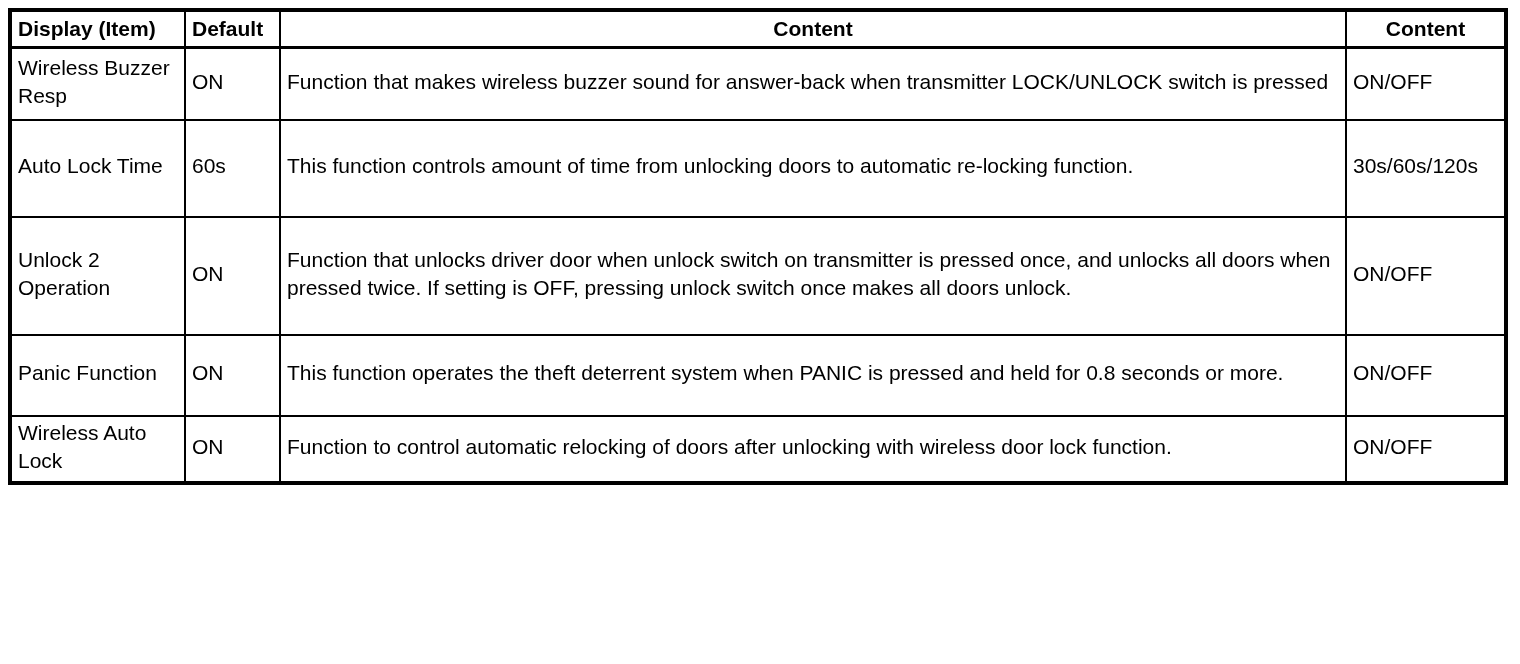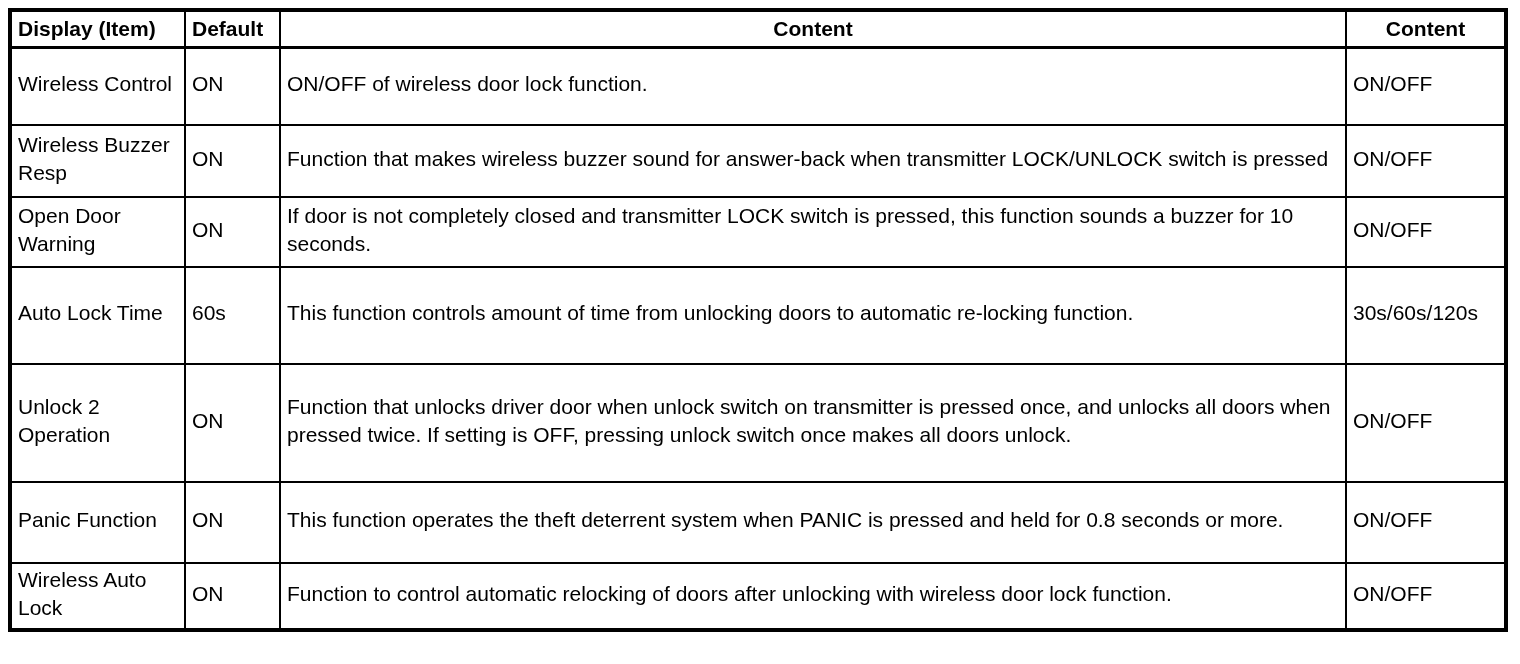--- a/index.html
+++ b/index.html
@@ -74,36 +74,24 @@
   </colgroup>
   <thead>
     <tr>
       <th class="h-item">Display (Item)</th>
       <th class="h-default">Default</th>
       <th class="h-content">Content</th>
       <th class="h-setting">Content</th>
     </tr>
   </thead>
   <tbody id="table-body">
-      <tr class="r0">
-        <td class="item-cell cell-item">Wireless Control</td>
-        <td class="default-cell">ON</td>
-        <td class="content-cell cell-content">ON/OFF of wireless door lock function.</td>
-        <td class="setting-cell">ON/OFF</td>
-      </tr>
       <tr class="r2">
         <td class="item-cell cell-item">Wireless Buzzer Resp</td>
         <td class="default-cell">ON</td>
         <td class="content-cell cell-content">Function that makes wireless buzzer sound for answer-back when transmitter LOCK/UNLOCK switch is pressed</td>
-        <td class="setting-cell">ON/OFF</td>
-      </tr>
-      <tr class="r3">
-        <td class="item-cell cell-item">Open Door Warning</td>
-        <td class="default-cell">ON</td>
-        <td class="content-cell cell-content">If door is not completely closed and transmitter LOCK switch is pressed, this function sounds a buzzer for 10 seconds.</td>
         <td class="setting-cell">ON/OFF</td>
       </tr>
       <tr class="r4">
         <td class="item-cell cell-item">Auto Lock Time</td>
         <td class="default-cell">60s</td>
         <td class="content-cell cell-content">This function controls amount of time from unlocking doors to automatic re-locking function.</td>
         <td class="setting-cell">30s/60s/120s</td>
       </tr>
       <tr class="r5">
         <td class="item-cell cell-item">Unlock 2 Operation</td>

